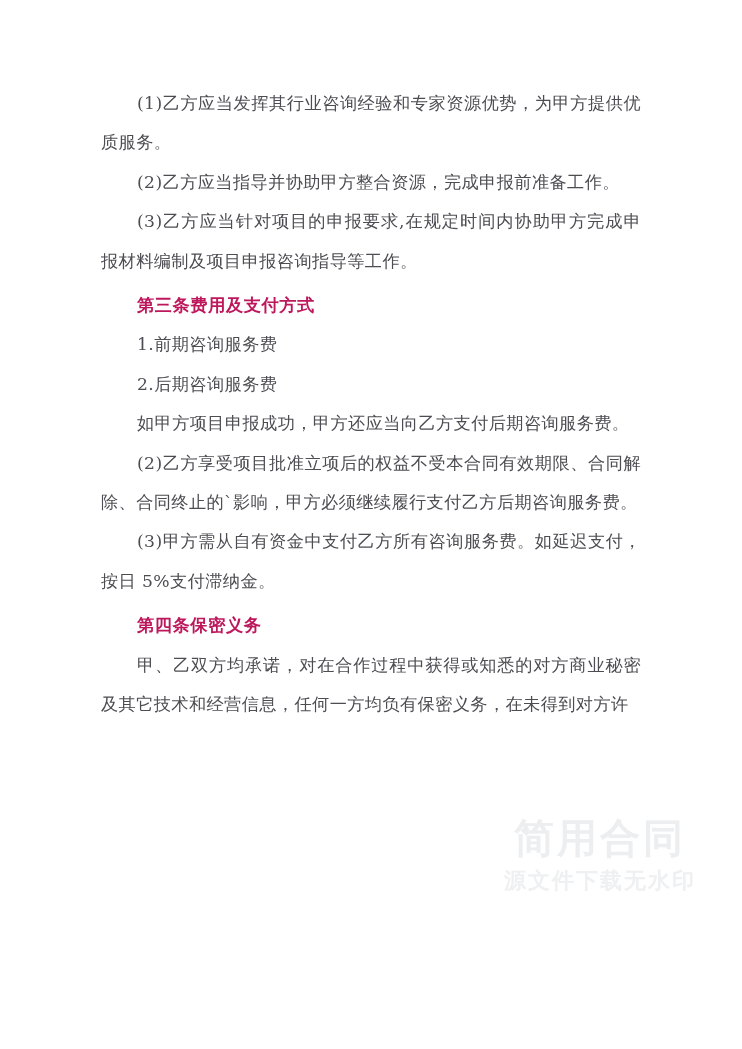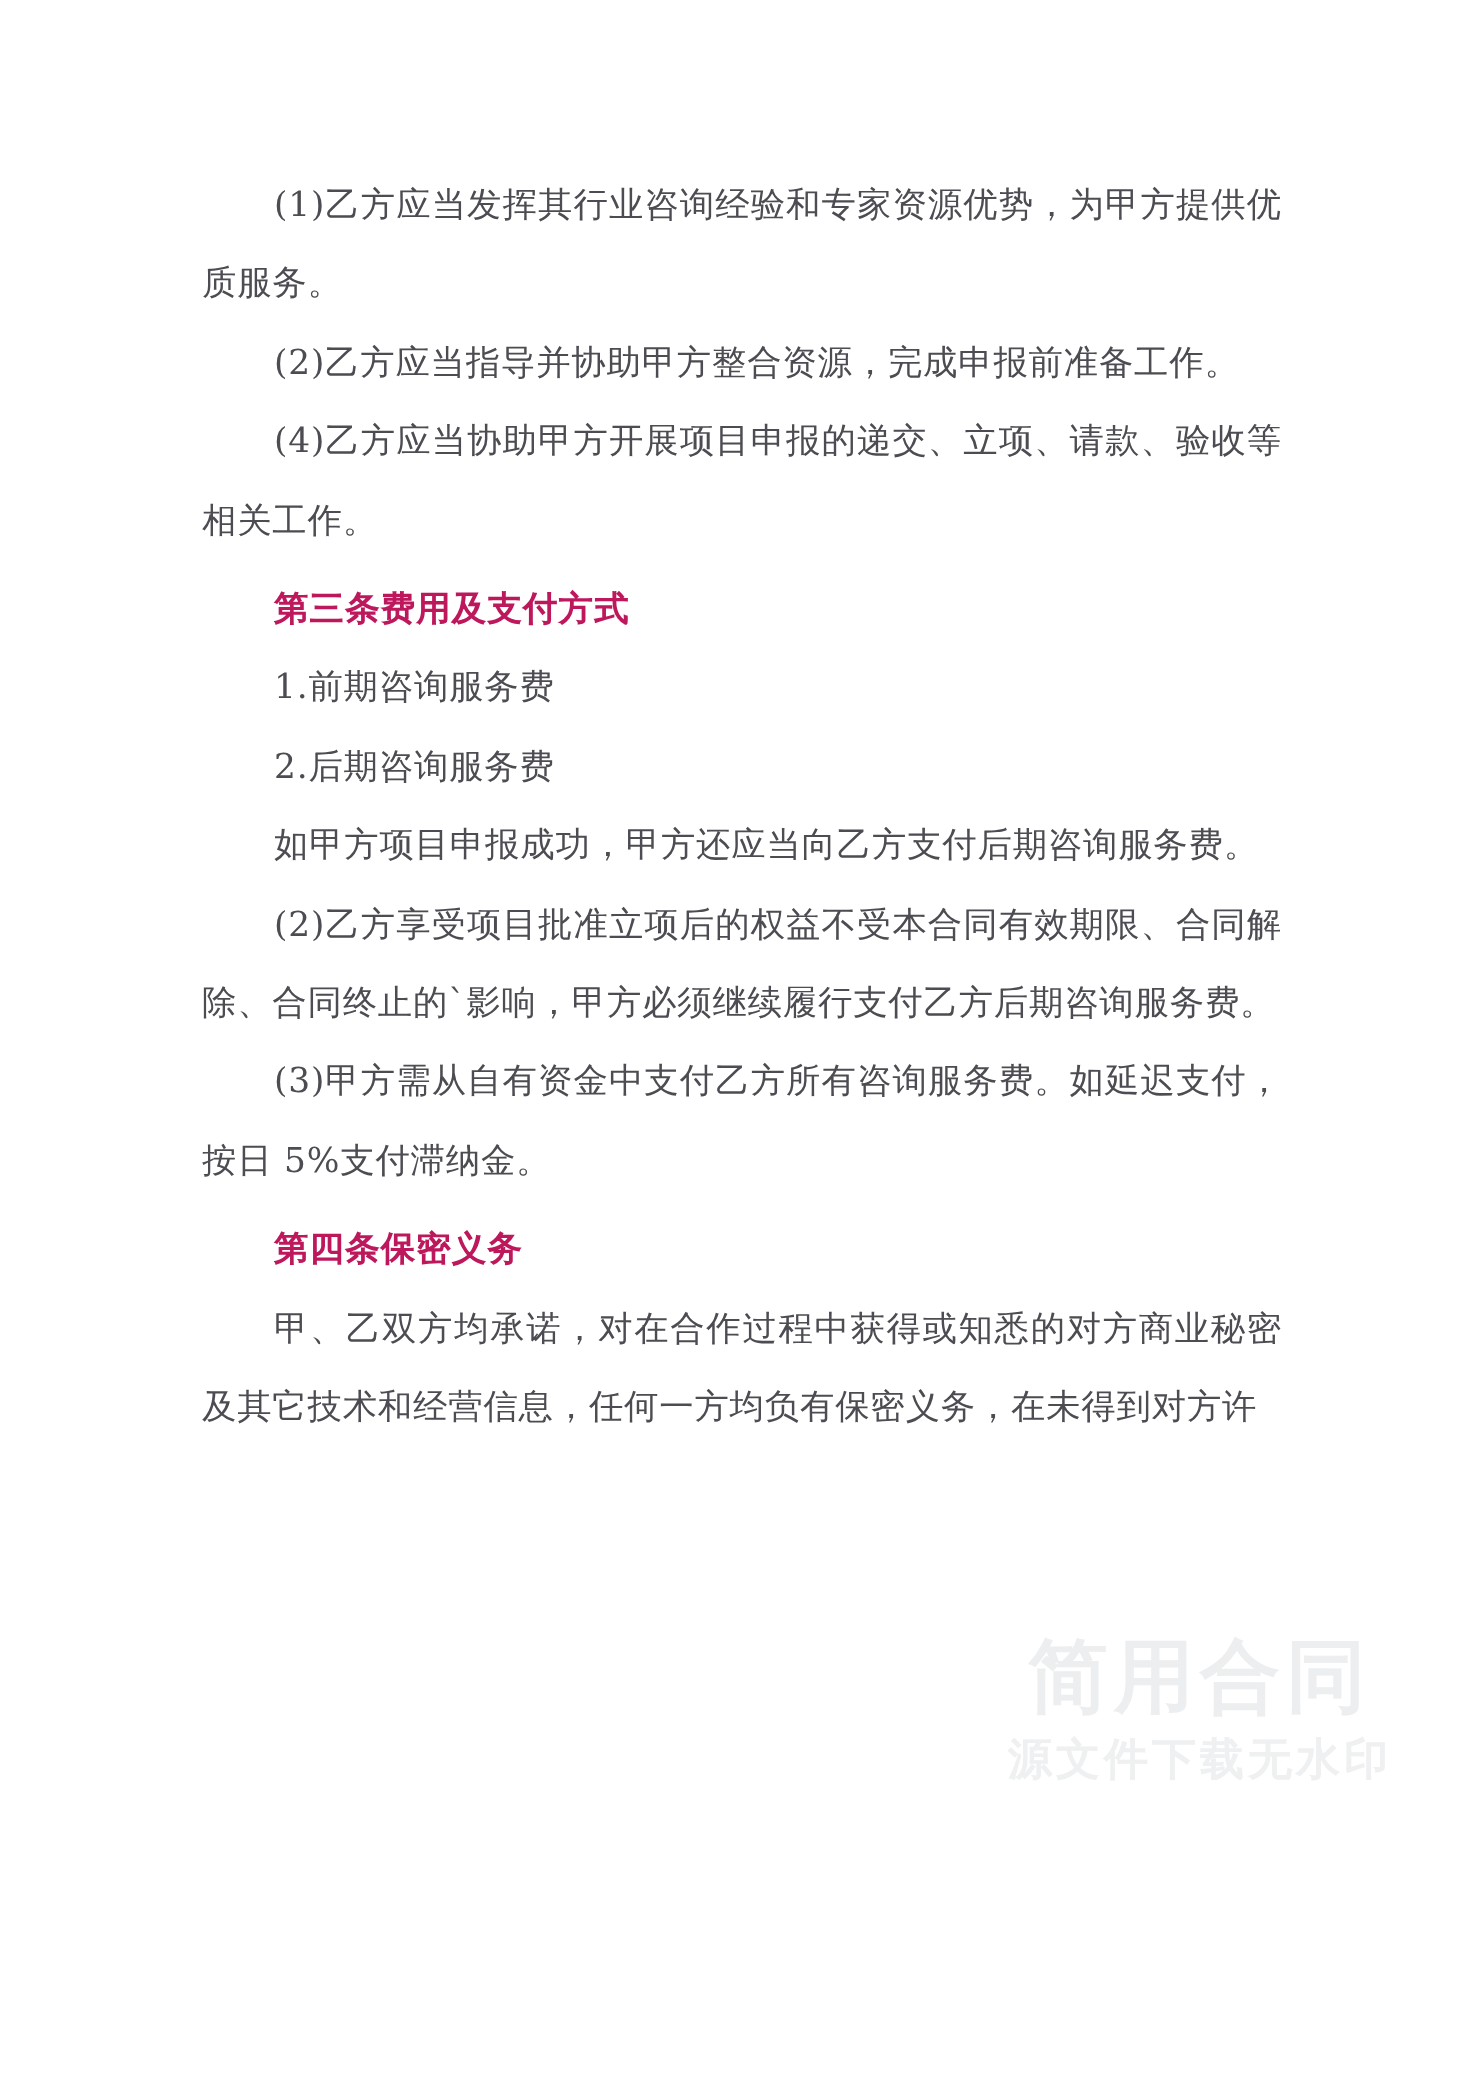--- a/index.html
+++ b/index.html
@@ -104,22 +104,22 @@
 <body>
 
 <div id="page">
 
   <div id="doc-body">
 
     <p class="para indent">(1)乙方应当发挥其行业咨询经验和专家资源优势，为甲方提供优质服务。</p>
 
     <p class="para indent">(2)乙方应当指导并协助甲方整合资源，完成申报前准备工作。</p>
 
+    <p class="para indent">(3)乙方应当针对项目的申报要求,在规定时间内协助甲方完成申报材料编制及项目申报咨询指导等工作。</p>
 
-    <p class="para indent">(4)乙方应当协助甲方开展项目申报的递交、立项、请款、验收等相关工作。</p>
 
 
     <div class="spacer-sm"></div>
 
     <p class="heading">第三条费用及支付方式</p>
 
     <p class="para indent">1.前期咨询服务费</p>
 
 
     <p class="para indent">2.后期咨询服务费</p>

